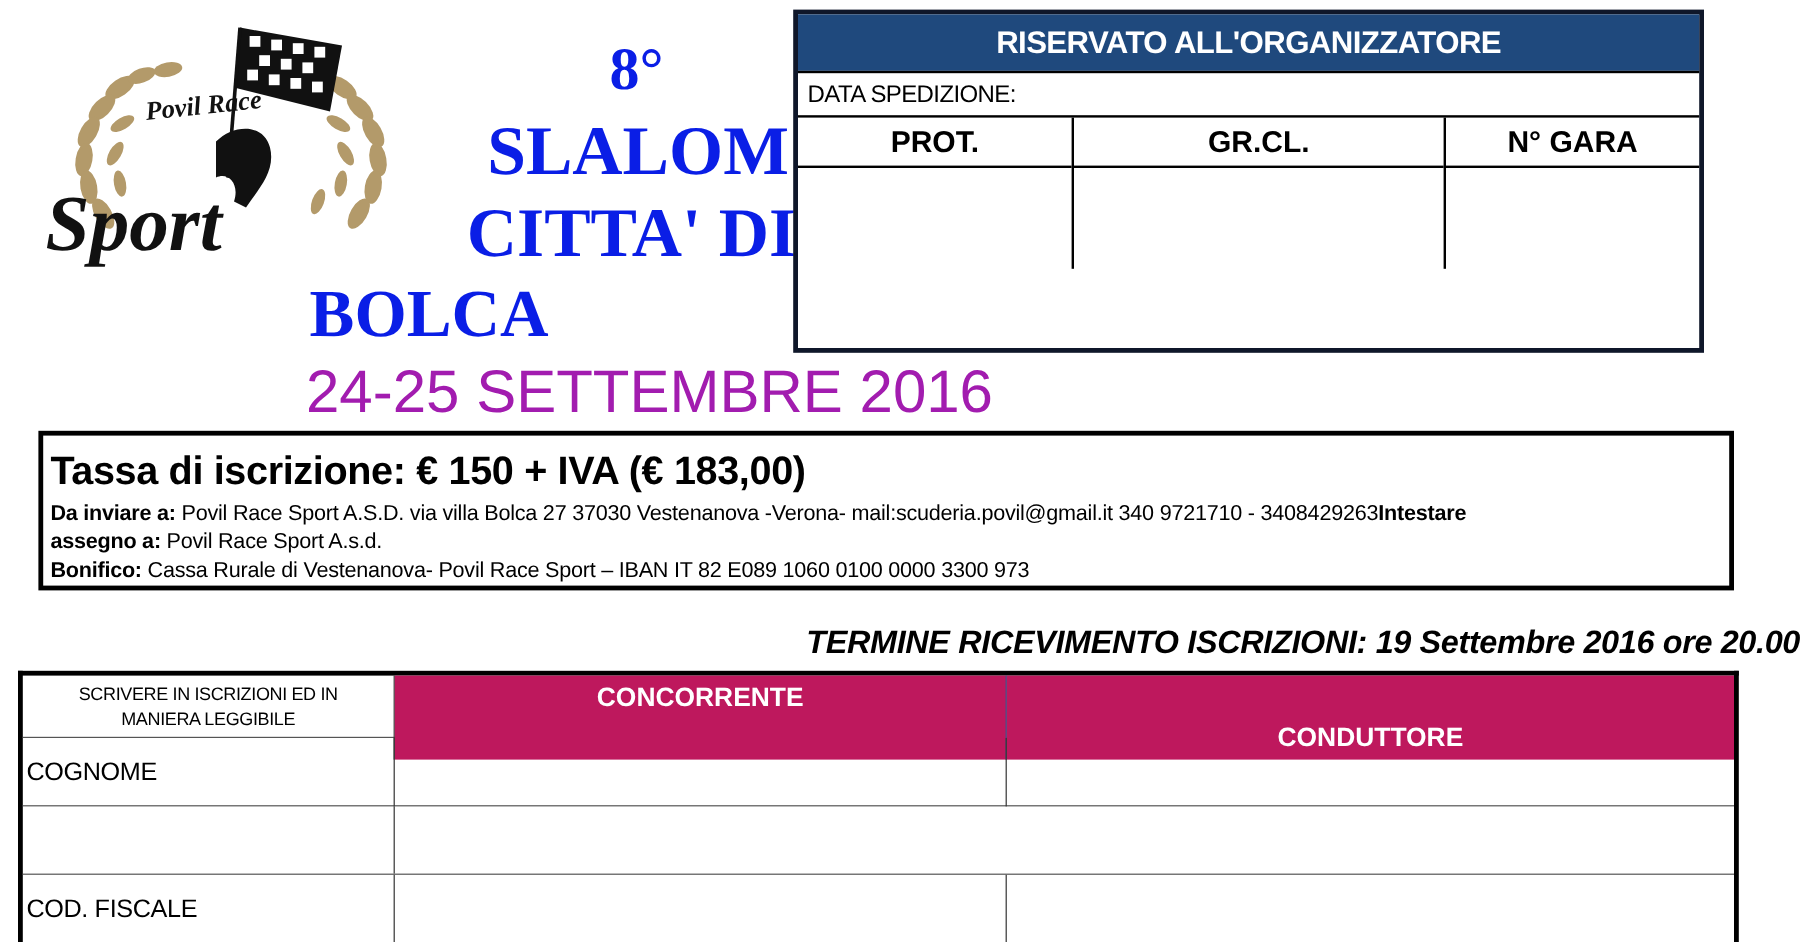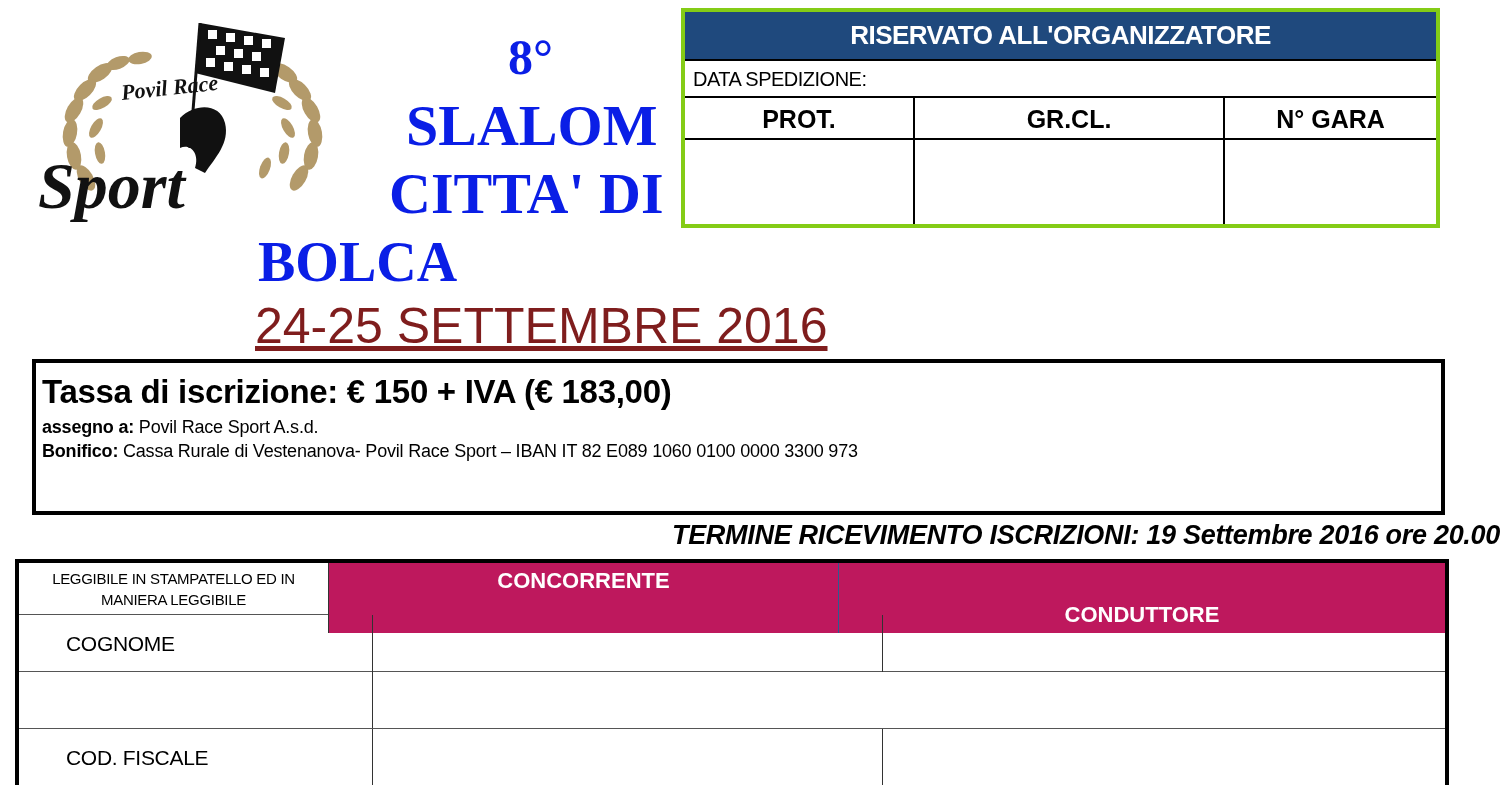--- a/index.html
+++ b/index.html
@@ -8,51 +8,51 @@
 
     
     .logo { position: absolute; left: 30px; top: 18px; width: 325px; height: 205px; }
 
     
     .title-line { position: absolute; font-family: "Liberation Serif", serif; font-weight: bold; color: #0a1ee6; white-space: nowrap; }
     .t-8 { left: 508px; top: 28px; font-size: 50px; }
     .t-slalom { left: 406px; top: 92px; font-size: 58px; }
     .t-citta { left: 389px; top: 160px; font-size: 58px; }
     .t-bolca { left: 258px; top: 230px; font-size: 56px; }
-    .t-date { position: absolute; left: 255px; top: 297px; font-size: 50px; font-family: "Liberation Sans", sans-serif; color: #7f1d1d; white-space: nowrap; text-decoration: underline; }
+    .t-date { position: absolute; left: 255px; top: 297px; font-size: 50px; font-family: "Liberation Sans", sans-serif; color: #a21caf; white-space: nowrap; }
 
     
-    .reserved { position: absolute; left: 681px; top: 8px; width: 759px; height: 220px; border: 4px solid #84cc16; }
+    .reserved { position: absolute; left: 661px; top: 8px; width: 759px; height: 286px; border: 4px solid #0f172a; }
     .reserved .hdr { height: 47px; background: #1f497d; color: #fff; font-weight: bold; font-size: 26px; text-align: center; line-height: 47px; font-family: "Liberation Sans", sans-serif; letter-spacing: -0.5px; }
     .reserved .data-row { height: 39px; border-top: 2px solid #000; border-bottom: 2px solid #000; font-size: 20px; line-height: 36px; padding-left: 8px; letter-spacing: -0.5px; }
     .reserved .grid { display: grid; grid-template-columns: 230px 310px 1fr; }
     .reserved .grid .cell { border-right: 2px solid #000; }
     .reserved .grid .cell:last-child { border-right: none; }
     .reserved .grid .head { height: 42px; font-weight: bold; font-size: 25px; text-align: center; line-height: 42px; border-bottom: 2px solid #000; }
     .reserved .grid .empty { height: 84px; }
 
     
-    .fee { position: absolute; left: 32px; top: 359px; width: 1413px; height: 156px; border: 4px solid #000; padding: 6px 6px 0 6px; }
+    .fee { position: absolute; left: 32px; top: 359px; width: 1413px; height: 133px; border: 4px solid #000; padding: 6px 6px 0 6px; }
     .fee .fee-title { font-size: 33px; font-weight: bold; line-height: 46px; letter-spacing: -0.3px; }
     .fee .line { font-size: 18px; line-height: 24px; white-space: nowrap; letter-spacing: -0.2px; }
     .fee .b { font-weight: bold; }
 
     
     .deadline { position: absolute; left: 0; width: 1500px; top: 520px; text-align: right; font-size: 27px; font-weight: bold; font-style: italic; letter-spacing: -0.3px; }
 
     
     .entry { position: absolute; left: 15px; top: 559px; width: 1434px; height: 240px; border-top: 4px solid #000; border-left: 4px solid #000; border-right: 4px solid #000; }
     .entry .row { display: grid; grid-template-columns: 310px 510px 1fr; border-bottom: 1px solid #555; }
     .entry .row .c { border-right: 1px solid #333; }
     .entry .row .c:last-child { border-right: none; }
     .entry .hrow { height: 52px; }
     .entry .hrow .note { font-size: 15px; text-align: center; line-height: 21px; padding-top: 5px; letter-spacing: -0.3px; }
     .entry .hrow .bluehd { background: #be185d; color: #fff; font-weight: bold; font-size: 22px; text-align: center; line-height: 36px; border-right: 1px solid #2d5a90; }
     .entry .hrow .bluehd.last { border-right: none; }
-    .entry .drow { height: 57px; padding-left: 44px; }
+    .entry .drow { height: 57px; }
     .entry .drow .lbl { font-size: 21px; line-height: 57px; padding-left: 3px; letter-spacing: -0.3px; }
   </style>
 </head>
 <body>
 
 <div class="logo">
   <svg width="325" height="205" viewBox="0 0 325 205">
 
     <g fill="#b39a6a">
       <ellipse cx="70" cy="55" rx="14" ry="7" transform="rotate(-35 70 55)"></ellipse>
@@ -126,33 +126,36 @@
     <div class="cell">
       <div class="head">N° GARA</div>
       <div class="empty"></div>
     </div>
   </div>
 </div>
 
 <div class="fee">
   <div class="fee-title">Tassa di iscrizione: € 150 + IVA (€ 183,00)</div>
   <div class="line">
+    <span class="b">Da inviare a:</span><span> Povil Race Sport A.S.D.  via villa Bolca 27  37030 Vestenanova -Verona- mail:scuderia.povil@gmail.it     340 9721710 - 3408429263</span><span class="b">Intestare</span>
+  </div>
+  <div class="line">
     <span class="b">assegno a:</span><span> Povil Race Sport A.s.d.</span>
   </div>
   <div class="line">
     <span class="b">Bonifico:</span><span> Cassa Rurale di Vestenanova- Povil Race Sport – IBAN  IT 82 E089 1060 0100 0000 3300 973</span>
   </div>
 </div>
 
 <div class="deadline">TERMINE RICEVIMENTO ISCRIZIONI: 19 Settembre 2016   ore 20.00</div>
 
 <div class="entry">
   <div class="row hrow">
     <div class="c note">
-      <div>LEGGIBILE IN STAMPATELLO ED IN</div>
+      <div>SCRIVERE IN ISCRIZIONI ED IN</div>
       <div>MANIERA LEGGIBILE</div>
     </div>
     <div class="c bluehd">CONCORRENTE</div>
     <div class="c bluehd last">
       <span style="display:inline-block; width:340px; text-align:center;margin-top:34px;">CONDUTTORE</span>
     </div>
   </div>
   <div class="row drow">
     <div class="c lbl">COGNOME</div>
     <div class="c"></div>

